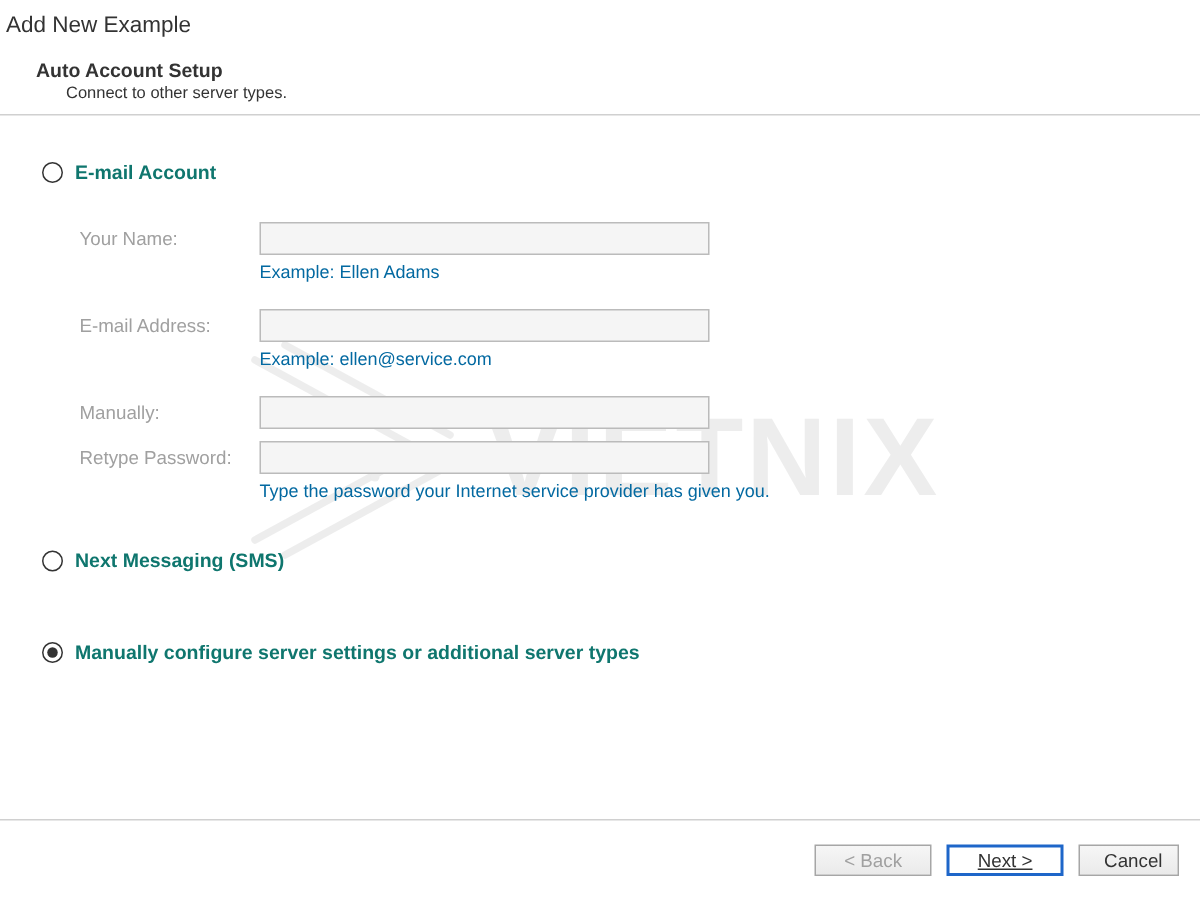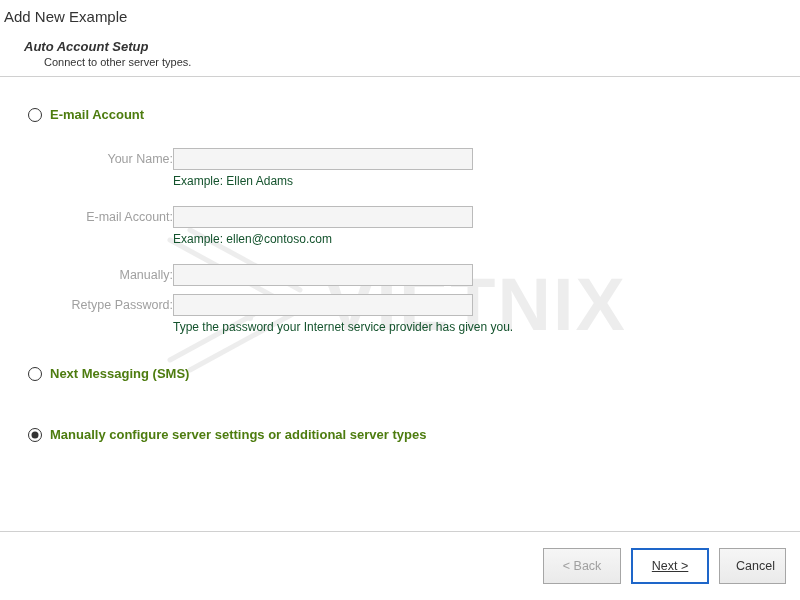--- a/index.html
+++ b/index.html
@@ -30,21 +30,20 @@
   }
   .window-title {
     font-size: 15px;
     font-weight: 400;
     margin: 0 0 14px 0;
   }
   .section-title {
     font-weight: 700;
     font-size: 13px;
     margin: 0 0 2px 20px;
-    font-style: italic;
   }
   .section-sub {
     font-size: 11px;
     margin: 0 0 8px 40px;
     color: #333;
   }
   .divider {
     border: none;
     border-top: 1px solid #d0d0d0;
     margin: 0;
@@ -74,68 +73,68 @@
     position: absolute;
     width: 7px; height: 7px;
     background: #333;
     border-radius: 50%;
     top: 50%; left: 50%;
     transform: translate(-50%, -50%);
   }
   .radio-label {
     font-weight: 700;
     font-size: 13px;
-    color: #4d7c0f;
+    color: #0f766e;
   }
   .form {
     margin-left: 25px;
     margin-bottom: 32px;
   }
   .field {
     display: flex;
     align-items: center;
     margin-bottom: 4px;
   }
   .field-label {
     width: 120px;
     font-size: 12.5px;
     color: #a0a0a0;
-    text-align: right;
+    text-align: left;
   }
   .field input[type="text"],
   .field input[type="password"] {
     width: 300px;
     height: 22px;
     border: 1px solid #bbb;
     background: #f9f9f9;
     padding: 1px 4px;
     font-size: 12px;
   }
   .field input:disabled { color: #999; background: #f5f5f5; }
   .hint {
     margin-left: 120px;
     font-size: 12px;
-    color: #14532d;
+    color: #0369a1;
     margin-bottom: 18px;
   }
   .hint.tight { margin-bottom: 6px; }
   .spacer-sm { height: 20px; }
   .footer {
     position: absolute;
     left: 0; right: 0; bottom: 0;
     border-top: 1px solid #d0d0d0;
     padding: 16px 14px;
     display: flex;
     justify-content: flex-end;
     gap: 10px;
     background: #fff;
   }
   .btn {
     min-width: 78px;
-    height: 36px;
+    height: 21px;
     font-size: 12.5px;
     border: 1px solid #a6a6a6;
     background: linear-gradient(#f6f6f6, #eaeaea);
     color: #333;
     cursor: pointer;
     padding: 0 10px;
   }
   .btn.disabled {
     color: #a0a0a0;
     cursor: default;
@@ -187,24 +186,24 @@
     </div>
 
     <div class="form">
       <div class="field">
         <span class="field-label">Your Name:</span>
         <input type="text" disabled="" value="" style="">
       </div>
       <div class="hint">Example: Ellen Adams</div>
 
       <div class="field">
-        <span class="field-label">E-mail Account:</span>
+        <span class="field-label">E-mail Address:</span>
         <input type="text" disabled="" value="" style="">
       </div>
-      <div class="hint">Example: ellen@contoso.com</div>
+      <div class="hint">Example: ellen@service.com</div>
 
       <div class="field">
         <span class="field-label">Manually:</span>
         <input type="password" disabled="" value="" style="">
       </div>
       <div style="height:4px"></div>
       <div class="field">
         <span class="field-label">Retype Password:</span>
         <input type="password" disabled="" value="" style="">
       </div>

